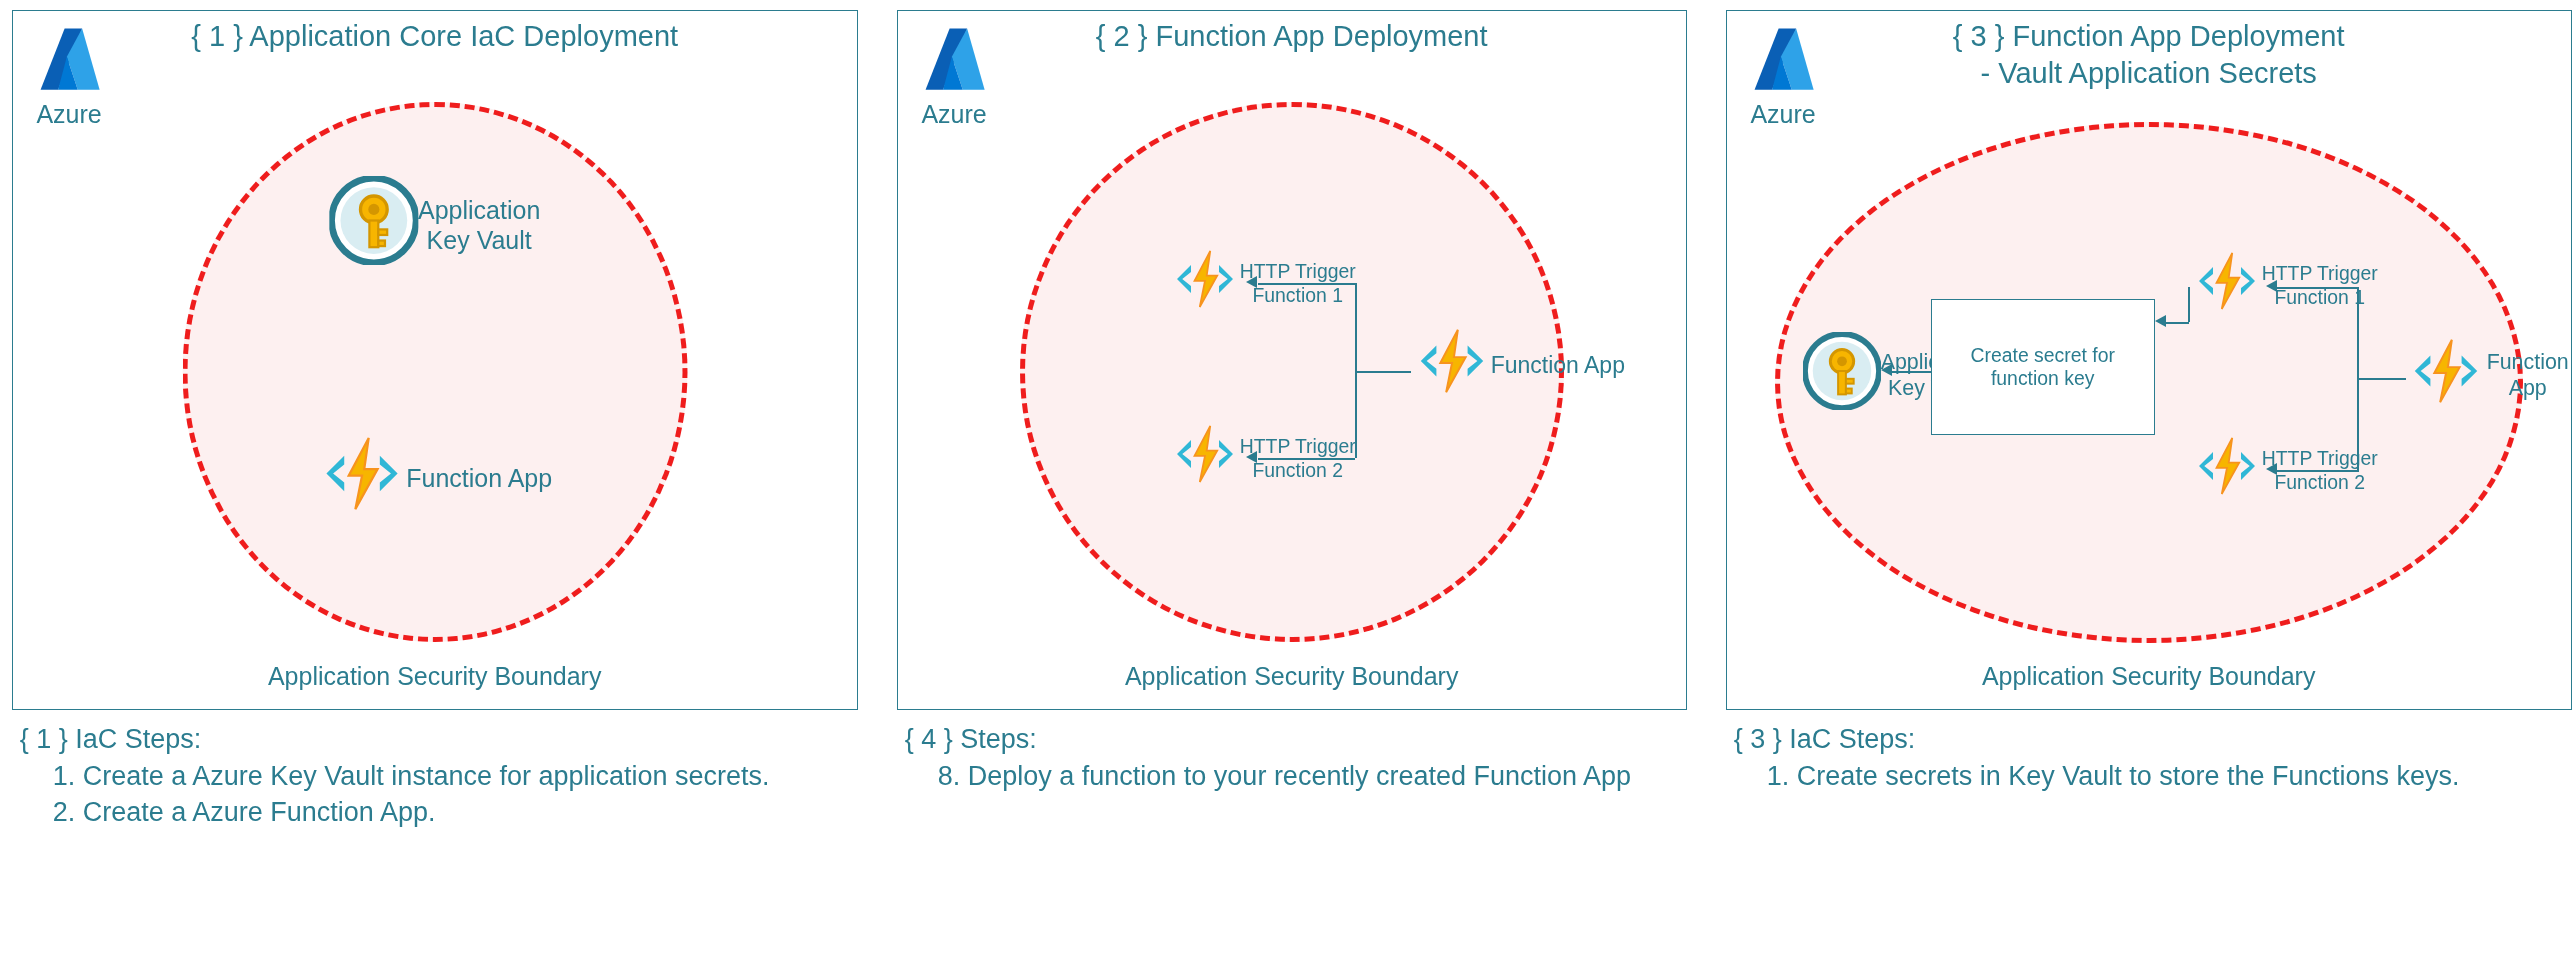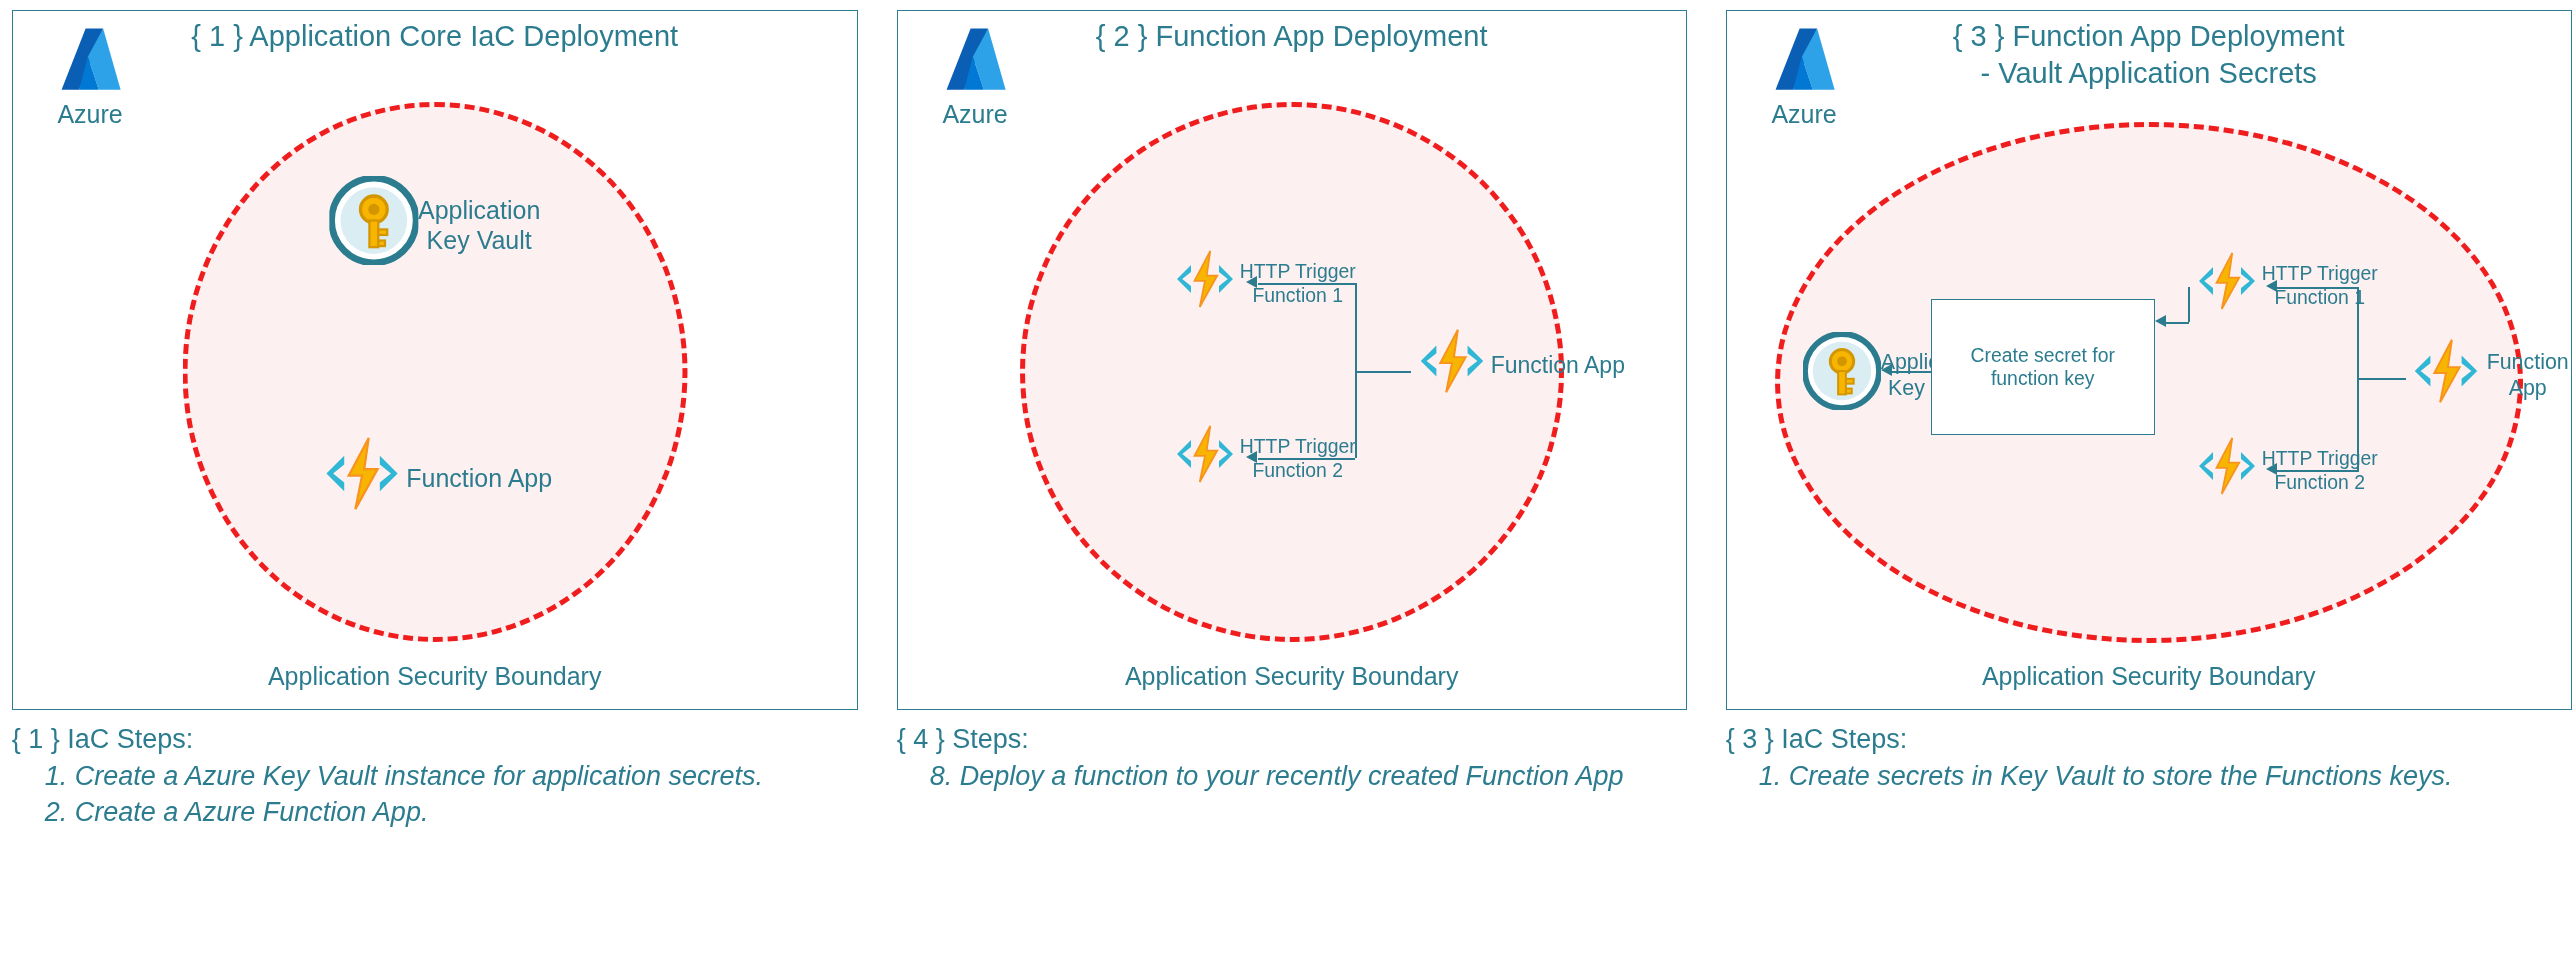--- a/index.html
+++ b/index.html
@@ -50,21 +50,20 @@
     white-space: pre-line;
   }
 
   .azure-brand {
     position: absolute;
     top: 13.6px;
     left: 21.4px;
     display: flex;
     flex-direction: column;
     align-items: center;
-    margin-left: 21px;
   }
   .azure-brand .label {
     font-size: 25px;
     margin-top: 1.9px;
     color: var(--teal);
   }
 
   .boundary-wrap {
     position: absolute;
     left: 50%;
@@ -96,22 +95,23 @@
     white-space: pre-line;
     color: var(--teal);
     margin-top: 5.8px;
   }
   .node.small .n-label { font-size: 19.4px; }
 
   .steps {
     margin-top: 11.7px;
     font-size: 27px;
     line-height: 1.35;
-  }
-  .steps .step-line { padding-left: 33px; font-style: italic; }
+    margin-left: 8px;
+  }
+  .steps .step-line { padding-left: 33px; }
 
   
   .hline, .vline {
     position: absolute;
     background: var(--teal);
   }
   .hline { height: 1.9px; }
   .vline { width: 1.9px; }
   .arrowhead-left {
     position: absolute;

